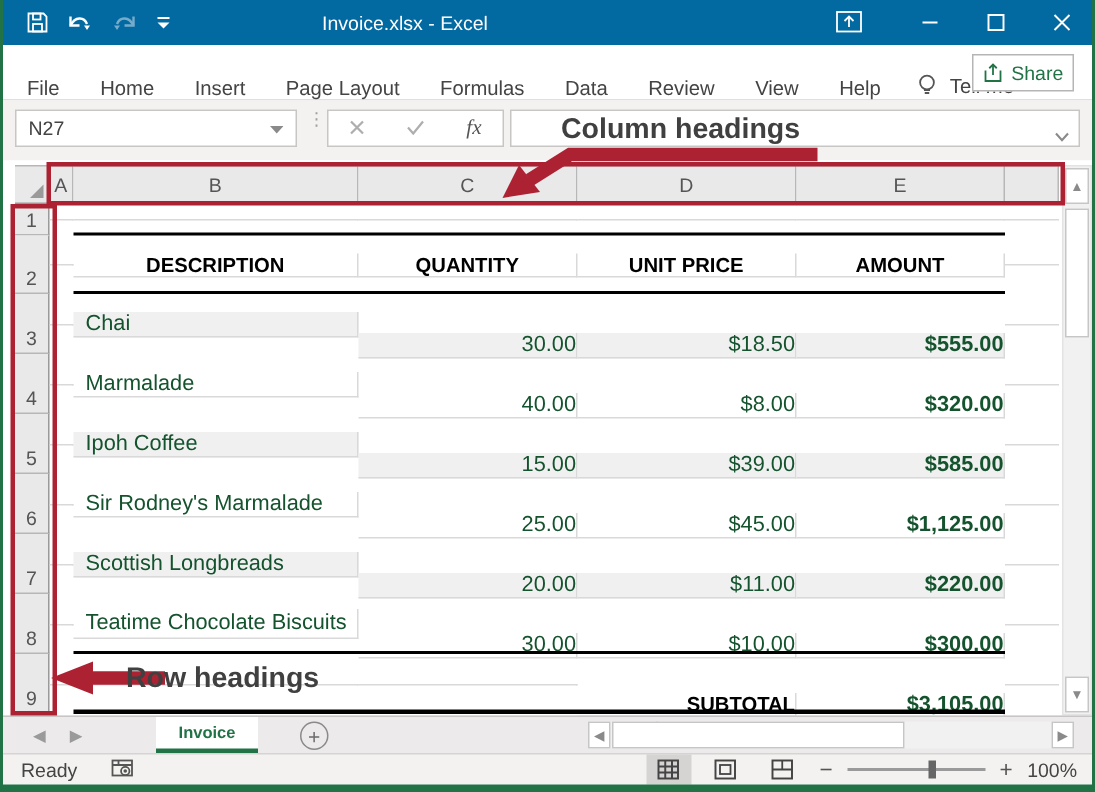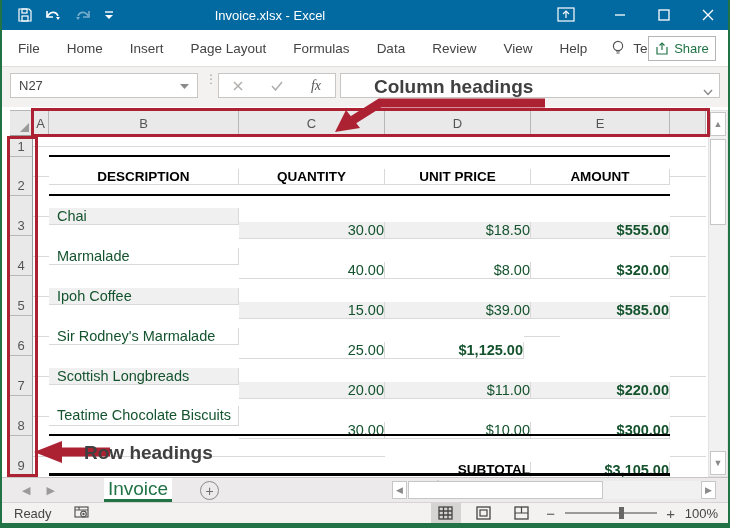--- a/index.html
+++ b/index.html
@@ -13,21 +13,21 @@
   .qat { display:flex; align-items:center; gap:4px; padding-left:14px; }
   .qat-btn { display:flex; align-items:center; padding:2px 3px; }
   .dim { opacity:.45; }
   .title-text { position:absolute; left:160px; width:220px; text-align:center; font-size:13px; color:#fff; }
   .win-controls { position:absolute; right:0; top:0; height:30px; display:flex; align-items:stretch; }
   .win-btn { width:44px; display:flex; align-items:center; justify-content:center; }
   .ribbon-display-btn { width:36px; margin-right:14px; }
 
   
   .menubar { position:absolute; left:0; top:30px; width:726px; height:37px; background:#fff;
-             border-bottom:1px solid #e1dfdd; display:flex; align-items:center; font-size:13.5px; color:#444; }
+             border-bottom:1px solid #e1dfdd; display:flex; align-items:flex-end; font-size:13.5px; color:#444; }
   .menu-tab { margin-left:27px; white-space:nowrap; }
   .menu-tab:first-child { margin-left:16px; }
   .tellme { display:flex; align-items:center; gap:8px; margin-left:24px; }
   .share-btn { position:absolute; right:12px; top:6px; height:25px; width:68px; border:1px solid #b5b5b5;
                background:#fff; display:flex; align-items:center; justify-content:center; gap:5px;
                color:#217346; font-size:13px; }
 
   
   .formulabar { position:absolute; left:0; top:67px; width:726px; height:40px; background:#f3f2f1; }
   .namebox { position:absolute; left:8px; top:6px; width:188px; height:25px; background:#fff;
@@ -77,21 +77,21 @@
              border:1px solid #e3e3e3; }
   .v-btn { position:absolute; left:1px; width:16px; height:24px; background:#fff; border:1px solid #c6c6c6;
            display:flex; align-items:center; justify-content:center; color:#8a8a8a; font-size:9px; }
   .v-thumb { position:absolute; left:1px; top:28px; width:16px; height:86px; background:#fff; border:1px solid #c6c6c6; }
 
   
   .tabbar { position:absolute; left:0; top:477px; width:726px; height:25px; background:#eceaea;
             border-top:1px solid #c8c6c4; display:flex; align-items:center; }
   .nav-arrows { display:flex; gap:16px; padding-left:20px; color:#9a9a9a; font-size:11px; }
   .sheet-tab { position:absolute; left:102px; top:0; width:68px; height:24px; background:#fff;
-               border-bottom:3px solid #217346; color:#217346; font-weight:normal; font-size:19px;
+               border-bottom:3px solid #217346; color:#217346; font-weight:bold; font-size:11px;
                display:flex; align-items:center; justify-content:center; }
   .add-sheet { position:absolute; left:198px; top:3px; width:19px; height:19px; border:1px solid #8a8a8a;
                border-radius:50%; color:#6d6d6d; font-size:14px; display:flex; align-items:center;
                justify-content:center; line-height:0; }
   .tab-dots { position:absolute; left:430px; top:4px; color:#a0a0a0; font-size:12px; line-height:6px; }
   .hscroll { position:absolute; left:390px; top:3px; width:324px; height:18px; background:#f1f1f1; }
   .h-btn { position:absolute; top:0; width:15px; height:18px; background:#fff; border:1px solid #c6c6c6;
            display:flex; align-items:center; justify-content:center; color:#8a8a8a; font-size:9px; }
   .h-thumb { position:absolute; left:16px; top:0; width:195px; height:18px; background:#fff; border:1px solid #c6c6c6; }
 
@@ -294,20 +294,21 @@
       <div class="cell cc band right">15.00</div>
       <div class="cell cd band right">$39.00</div>
       <div class="cell ce band right bold">$585.00</div>
       <div class="cell cf"></div>
     </div>
 
     <div class="grow" style="top:209px;height:40px">
       <div class="cell ca"></div>
       <div class="cell cb left">Sir Rodney's Marmalade</div>
       <div class="cell cc right">25.00</div>
+      <div class="cell cd right">$45.00</div>
       <div class="cell ce right bold">$1,125.00</div>
       <div class="cell cf"></div>
     </div>
 
     <div class="grow" style="top:249px;height:40px">
       <div class="cell ca"></div>
       <div class="cell cb band left">Scottish Longbreads</div>
       <div class="cell cc band right">20.00</div>
       <div class="cell cd band right">$11.00</div>
       <div class="cell ce band right bold">$220.00</div>

